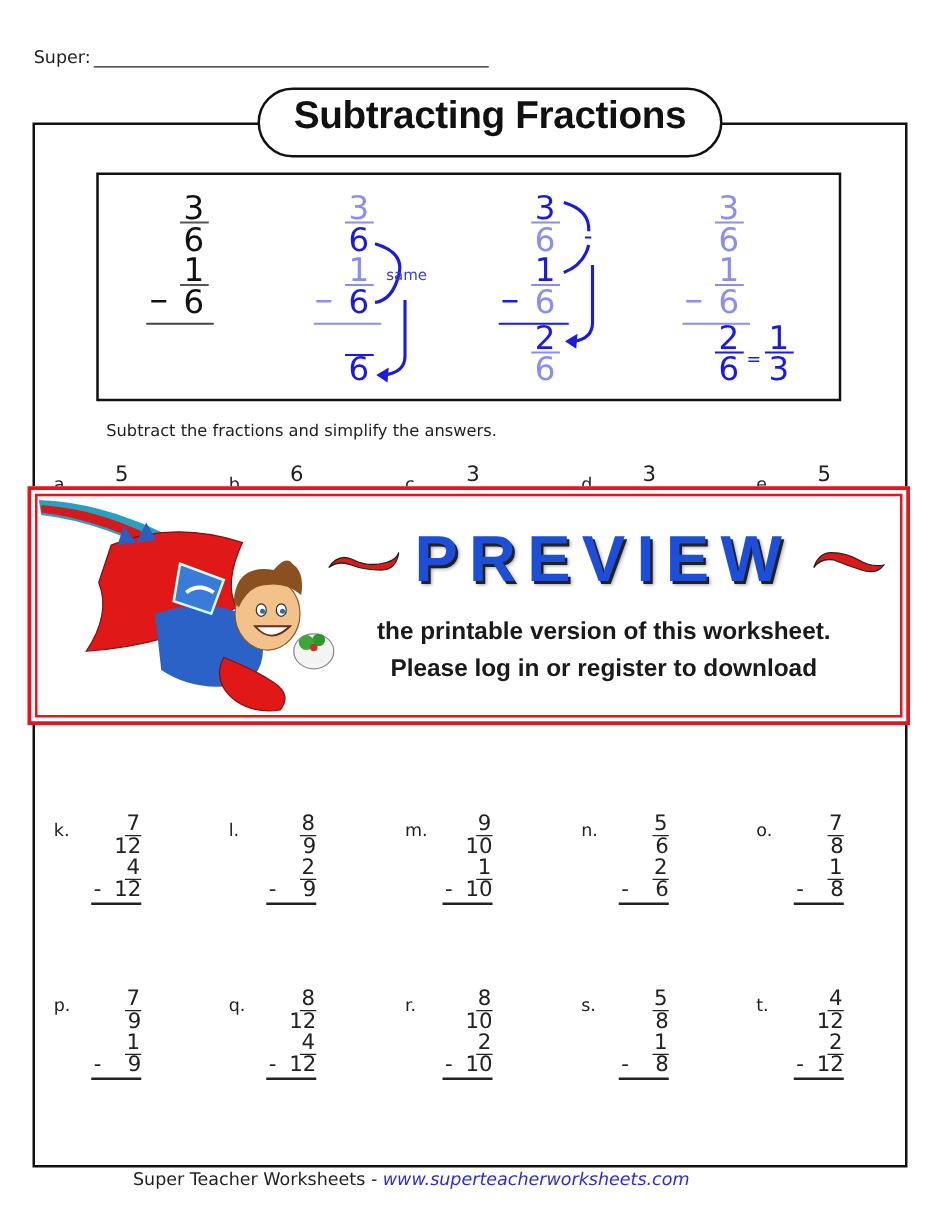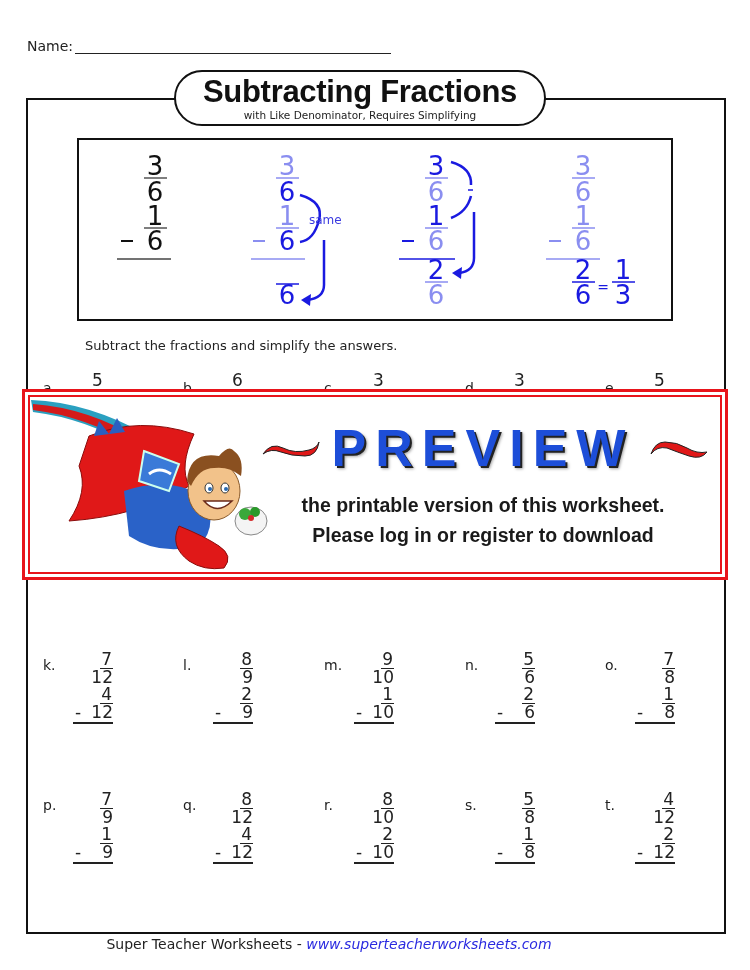--- a/index.html
+++ b/index.html
@@ -6,21 +6,21 @@
   body { width:750px; height:970px; position:relative; overflow:hidden;
          font-family:"DejaVu Sans", sans-serif; color:#111; }
 
   .name-row { position:absolute; left:27px; top:38px; font-size:14px; color:#222; }
   .name-label { display:inline-block; }
   .name-line { position:absolute; left:48px; top:15px; width:316px; border-bottom:1.5px solid #222; }
 
   .page-border { position:absolute; left:26px; top:98px; width:700px; height:836px;
                  border:2px solid #111; box-sizing:border-box; }
 
-  .title-pill { position:absolute; left:174px; top:70px; width:372px; height:56px;
+  .title-pill { position:absolute; left:206px; top:70px; width:372px; height:56px;
                 background:#fff; border:2px solid #111; border-radius:28px; box-sizing:border-box;
                 text-align:center; }
   .title-main { font-family:"Liberation Sans", sans-serif; font-weight:bold; font-size:31px;
                 line-height:34px; margin-top:3px; letter-spacing:-0.3px; color:#111; }
   .title-sub { font-size:10.5px; color:#222; line-height:13px; }
 
   .example-box { position:absolute; left:77px; top:138px; width:596px; height:183px;
                  border:2px solid #111; box-sizing:border-box; }
   .ex-svg { position:absolute; left:0; top:0; }
 
@@ -57,29 +57,28 @@
   .second .d-row { display:block; border-bottom:2px solid #222; padding-bottom:1px; text-align:right; }
   .minus { float:left; padding-left:2px; }
 
   .footer { position:absolute; left:0; top:936px; width:658px; text-align:center; font-size:14px; color:#222; }
   .footer .url { color:#2a2ae0; font-style:italic; }
 </style>
 </head>
 <body>
 
 <div class="name-row">
-  <span class="name-label">Name:</span>
+  <span class="name-label">Super:</span>
   <span class="name-line"></span>
 </div>
 
 <div class="page-border"></div>
 
 <div class="title-pill">
   <div class="title-main">Subtracting Fractions</div>
-  <div class="title-sub">with Like Denominator, Requires Simplifying</div>
 </div>
 
 <div class="example-box">
   <svg class="ex-svg" width="592" height="179" viewBox="0 0 592 179" font-family="DejaVu Sans, sans-serif">
 
     <g fill="#111">
       <text x="76" y="35" font-size="26" text-anchor="middle">3</text>
       <line x1="65" y1="38" x2="88" y2="38" stroke="#555" stroke-width="1.5"></line>
       <text x="76" y="61" font-size="26" text-anchor="middle">6</text>
       <text x="76" y="85" font-size="26" text-anchor="middle">1</text>

